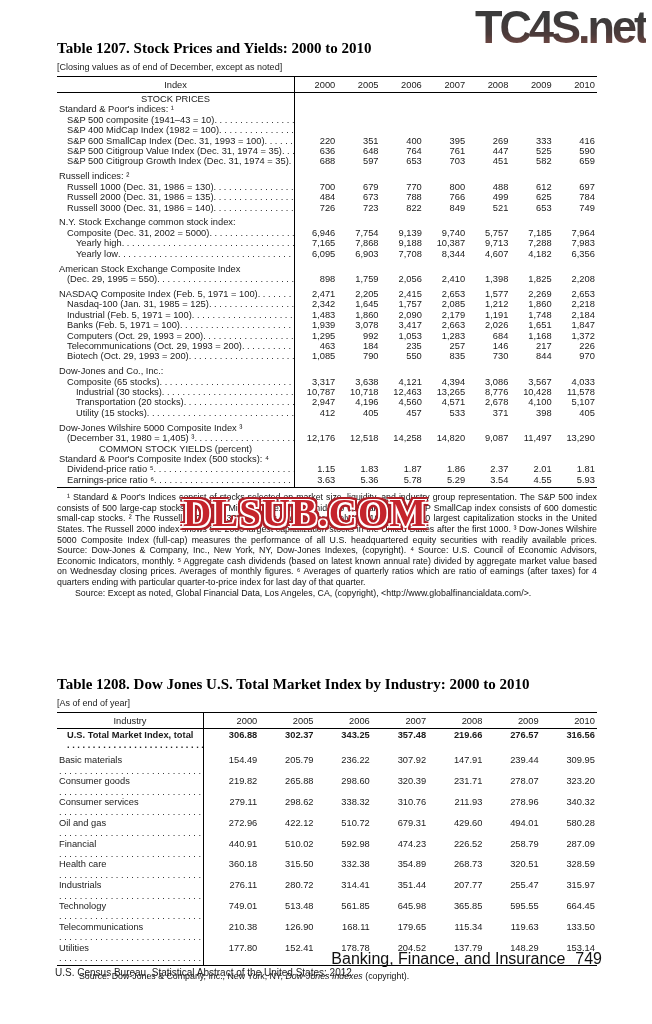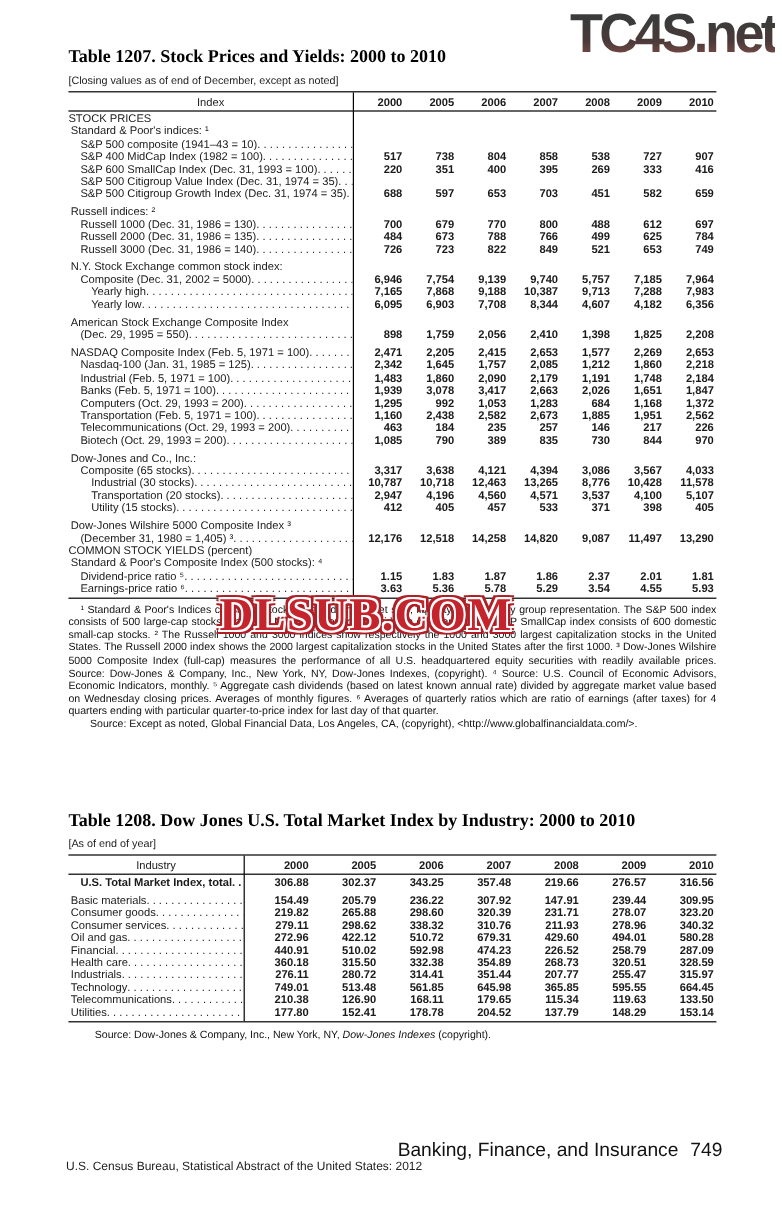--- a/index.html
+++ b/index.html
@@ -19,27 +19,27 @@
   .t8 .hlabel{width:146px;text-align:center;}
   .hyears{display:flex;}
   .t7 .hyears{width:303px;}
   .t8 .hyears{width:394px;}
   .tbody{padding:1px 0 2px 0;}
   .trow{display:flex;line-height:10.4px;font-size:9.3px;}
   .trow.gb{margin-top:4.5px;}
   .trow.bold{font-weight:bold;}
   .lbl{display:flex;overflow:hidden;white-space:nowrap;box-sizing:border-box;padding-left:2px;}
   .t7 .lbl{width:237px;}
-  .t8 .lbl{width:146px;}
-  .lbl.center{display:block;text-align:left;padding-left:0;}
+  .t8 .lbl{width:146px;flex-direction:column;}
+  .lbl.center{display:block;text-align:center;padding-left:0;}
   .ind1{padding-left:10px;}
   .ind2{padding-left:19px;text-align:right;}
   .dots{flex:1;overflow:hidden;color:#222;}
   .dots::before{content:" . . . . . . . . . . . . . . . . . . . . . . . . . . . . . . . . . . . . . . . . . . . . . . . . . . . .";}
-  .vals{display:flex;font-weight:bold;}
+  .vals{display:flex;}
   .t7 .vals{width:303px;}
   .t8 .vals{width:394px;}
   .v{text-align:right;box-sizing:border-box;padding-right:2px;}
   .t7 .v{width:43.28px;}
   .t8 .v{width:56.28px;}
   .footnotes{margin-top:4px;font-size:8.8px;line-height:10.6px;text-align:justify;color:#111;}
   .fn-para{margin:0;text-indent:10px;}
   .fn-source{margin:0;text-indent:18px;text-align:left;}
   .tsource{margin-top:5px;font-size:8.8px;padding-left:22px;color:#111;}
   .tsource .it{font-style:italic;}
@@ -100,29 +100,20 @@
             <div class="lbl ind1">
               <span>S&amp;P 500 composite (1941–43 = 10)</span>
               <span class="dots"></span>
             </div>
           </div>
           <div class="trow">
             <div class="lbl ind1">
               <span>S&amp;P 400 MidCap Index (1982 = 100)</span>
               <span class="dots"></span>
             </div>
-            <div class="vals">
-              <span class="v">517</span>
-              <span class="v">738</span>
-              <span class="v">804</span>
-              <span class="v">858</span>
-              <span class="v">538</span>
-              <span class="v">727</span>
-              <span class="v">907</span>
-            </div>
           </div>
           <div class="trow">
             <div class="lbl ind1">
               <span>S&amp;P 600 SmallCap Index (Dec. 31, 1993 = 100)</span>
               <span class="dots"></span>
             </div>
             <div class="vals">
               <span class="v">220</span>
               <span class="v">351</span>
               <span class="v">400</span>
@@ -130,20 +121,29 @@
               <span class="v">269</span>
               <span class="v">333</span>
               <span class="v">416</span>
             </div>
           </div>
           <div class="trow">
             <div class="lbl ind1">
               <span>S&amp;P 500 Citigroup Value Index (Dec. 31, 1974 = 35)</span>
               <span class="dots"></span>
             </div>
+            <div class="vals">
+              <span class="v">636</span>
+              <span class="v">648</span>
+              <span class="v">764</span>
+              <span class="v">761</span>
+              <span class="v">447</span>
+              <span class="v">525</span>
+              <span class="v">590</span>
+            </div>
           </div>
           <div class="trow">
             <div class="lbl ind1">
               <span>S&amp;P 500 Citigroup Growth Index (Dec. 31, 1974 = 35)</span>
               <span class="dots"></span>
             </div>
             <div class="vals">
               <span class="v">688</span>
               <span class="v">597</span>
               <span class="v">653</span>
@@ -346,35 +346,20 @@
               <span class="v">992</span>
               <span class="v">1,053</span>
               <span class="v">1,283</span>
               <span class="v">684</span>
               <span class="v">1,168</span>
               <span class="v">1,372</span>
             </div>
           </div>
           <div class="trow">
             <div class="lbl ind1">
-              <span>Transportation (Feb. 5, 1971 = 100)</span>
-              <span class="dots"></span>
-            </div>
-            <div class="vals">
-              <span class="v">1,160</span>
-              <span class="v">2,438</span>
-              <span class="v">2,582</span>
-              <span class="v">2,673</span>
-              <span class="v">1,885</span>
-              <span class="v">1,951</span>
-              <span class="v">2,562</span>
-            </div>
-          </div>
-          <div class="trow">
-            <div class="lbl ind1">
               <span>Telecommunications (Oct. 29, 1993 = 200)</span>
               <span class="dots"></span>
             </div>
             <div class="vals">
               <span class="v">463</span>
               <span class="v">184</span>
               <span class="v">235</span>
               <span class="v">257</span>
               <span class="v">146</span>
               <span class="v">217</span>
@@ -382,21 +367,21 @@
             </div>
           </div>
           <div class="trow">
             <div class="lbl ind1">
               <span>Biotech (Oct. 29, 1993 = 200)</span>
               <span class="dots"></span>
             </div>
             <div class="vals">
               <span class="v">1,085</span>
               <span class="v">790</span>
-              <span class="v">389</span>
+              <span class="v">550</span>
               <span class="v">835</span>
               <span class="v">730</span>
               <span class="v">844</span>
               <span class="v">970</span>
             </div>
           </div>
           <div class="trow gb">
             <div class="lbl ind0">
               <span>Dow-Jones and Co., Inc.:</span>
             </div>
@@ -435,21 +420,21 @@
           <div class="trow">
             <div class="lbl ind2">
               <span>Transportation (20 stocks)</span>
               <span class="dots"></span>
             </div>
             <div class="vals">
               <span class="v">2,947</span>
               <span class="v">4,196</span>
               <span class="v">4,560</span>
               <span class="v">4,571</span>
-              <span class="v">3,537</span>
+              <span class="v">2,678</span>
               <span class="v">4,100</span>
               <span class="v">5,107</span>
             </div>
           </div>
           <div class="trow">
             <div class="lbl ind2">
               <span>Utility (15 stocks)</span>
               <span class="dots"></span>
             </div>
             <div class="vals">

